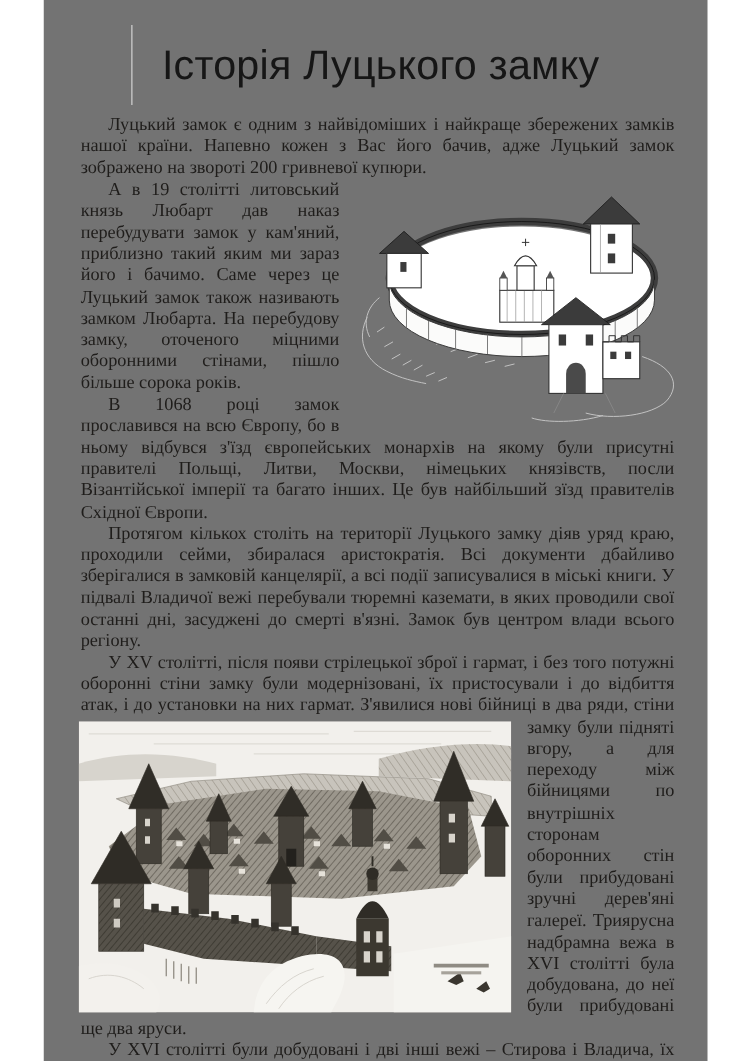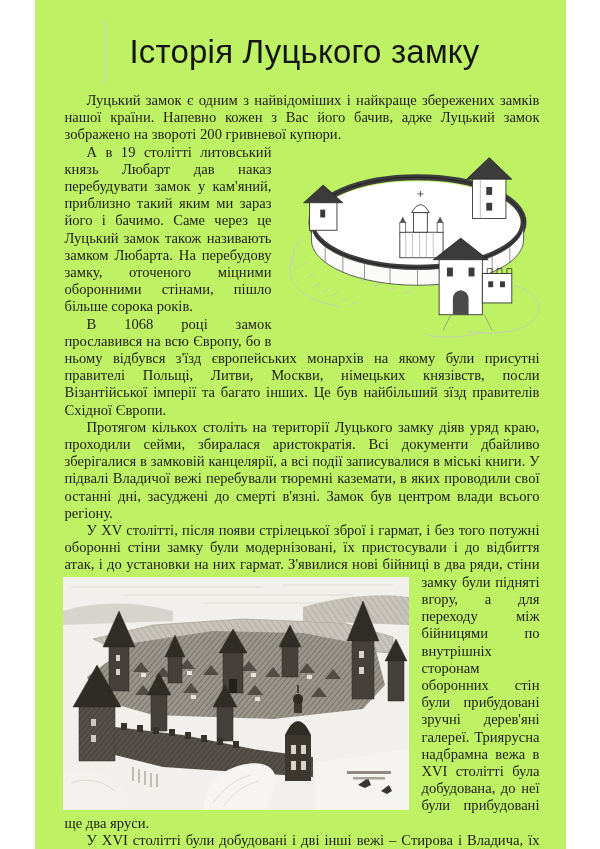--- a/index.html
+++ b/index.html
@@ -2,21 +2,21 @@
 <html lang="uk"><head>
 <meta charset="utf-8">
 <style>
   * { box-sizing: border-box; }
   html, body { margin: 0; padding: 0; background: #ffffff; }
   .page {
     position: relative;
     width: 531px;
     height: 849px;
     margin: 0 auto;
-    background: #bef264;
+    background: #737373;
     overflow: hidden;
     font-family: "Liberation Serif", serif;
     color: #1f1d1b;
   }
   .title-block {
     margin: 20px 0 0 70px;
     height: 64px;
     border-left: 1px solid #cfcfcf;
     display: flex;
     align-items: center;

